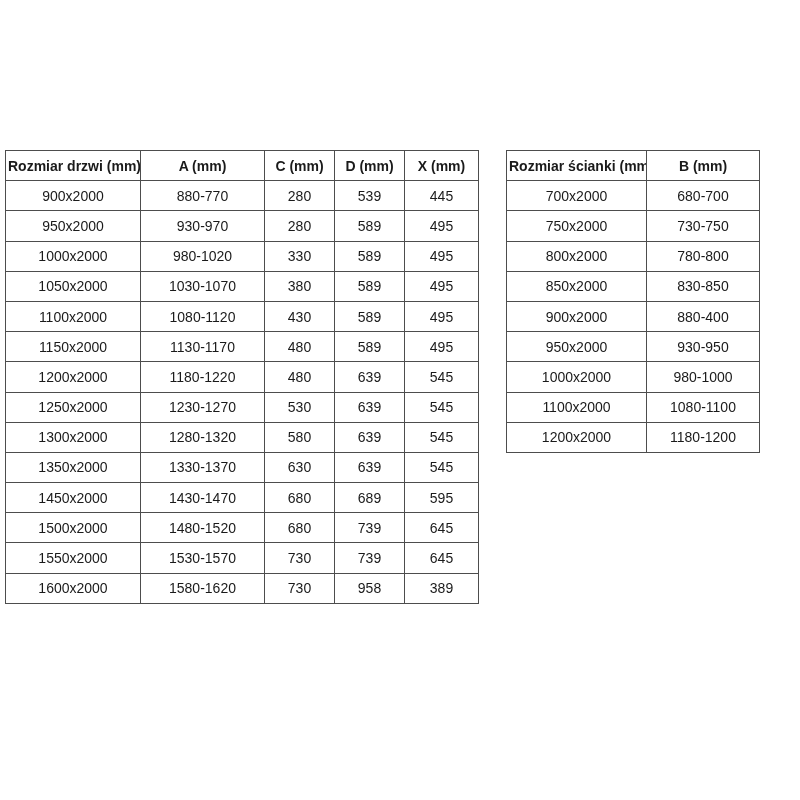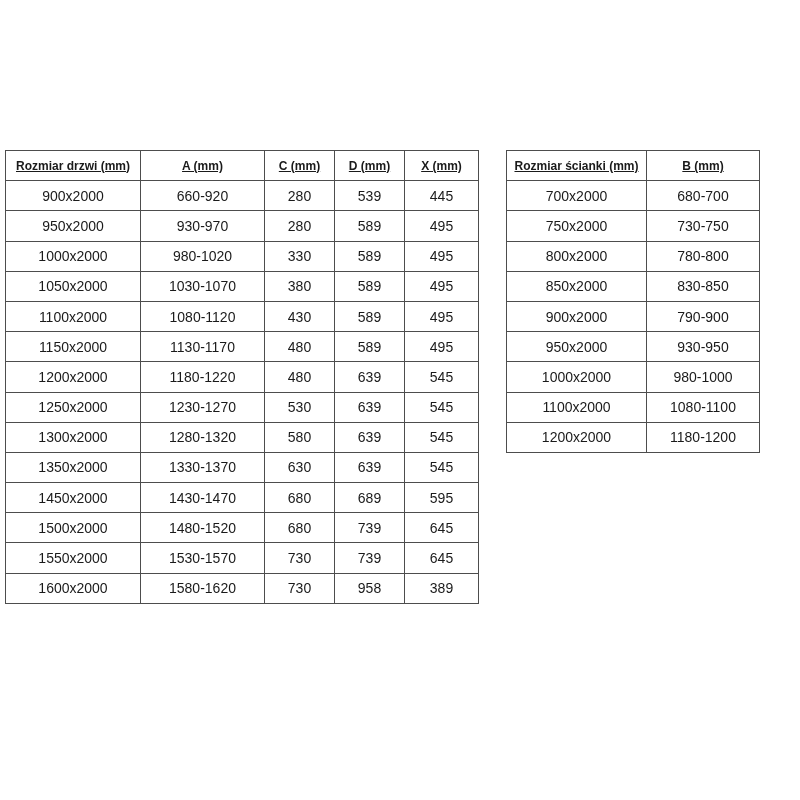--- a/index.html
+++ b/index.html
@@ -26,22 +26,21 @@
     border: 1px solid #4d4d4d;
     text-align: center;
     vertical-align: middle;
     height: 30.2px;
     padding: 0 2px;
     overflow: hidden;
     white-space: nowrap;
   }
   .tbl th {
     font-weight: bold;
-    font-size: 12px;
-    text-decoration: underline;
+    font-size: 14px;
   }
   .tbl td {
     font-weight: normal;
     font-size: 14px;
   }
   .tbl-left {
     left: 5px; top: 150px;
     width: 473px;
   }
   .tbl-left th:nth-child(1) { width: 135px; }
@@ -66,21 +65,21 @@
           <th>Rozmiar drzwi (mm)</th>
           <th>A (mm)</th>
           <th>C (mm)</th>
           <th>D (mm)</th>
           <th>X (mm)</th>
         </tr>
       </thead>
       <tbody>
         <tr>
           <td>900x2000</td>
-          <td>660-920</td>
+          <td>880-770</td>
           <td>280</td>
           <td>539</td>
           <td>445</td>
         </tr>
         <tr>
           <td>950x2000</td>
           <td>930-970</td>
           <td>280</td>
           <td>589</td>
           <td>495</td>
@@ -190,21 +189,21 @@
         <tr>
           <td>800x2000</td>
           <td>780-800</td>
         </tr>
         <tr>
           <td>850x2000</td>
           <td>830-850</td>
         </tr>
         <tr>
           <td>900x2000</td>
-          <td>790-900</td>
+          <td>880-400</td>
         </tr>
         <tr>
           <td>950x2000</td>
           <td>930-950</td>
         </tr>
         <tr>
           <td>1000x2000</td>
           <td>980-1000</td>
         </tr>
         <tr>

